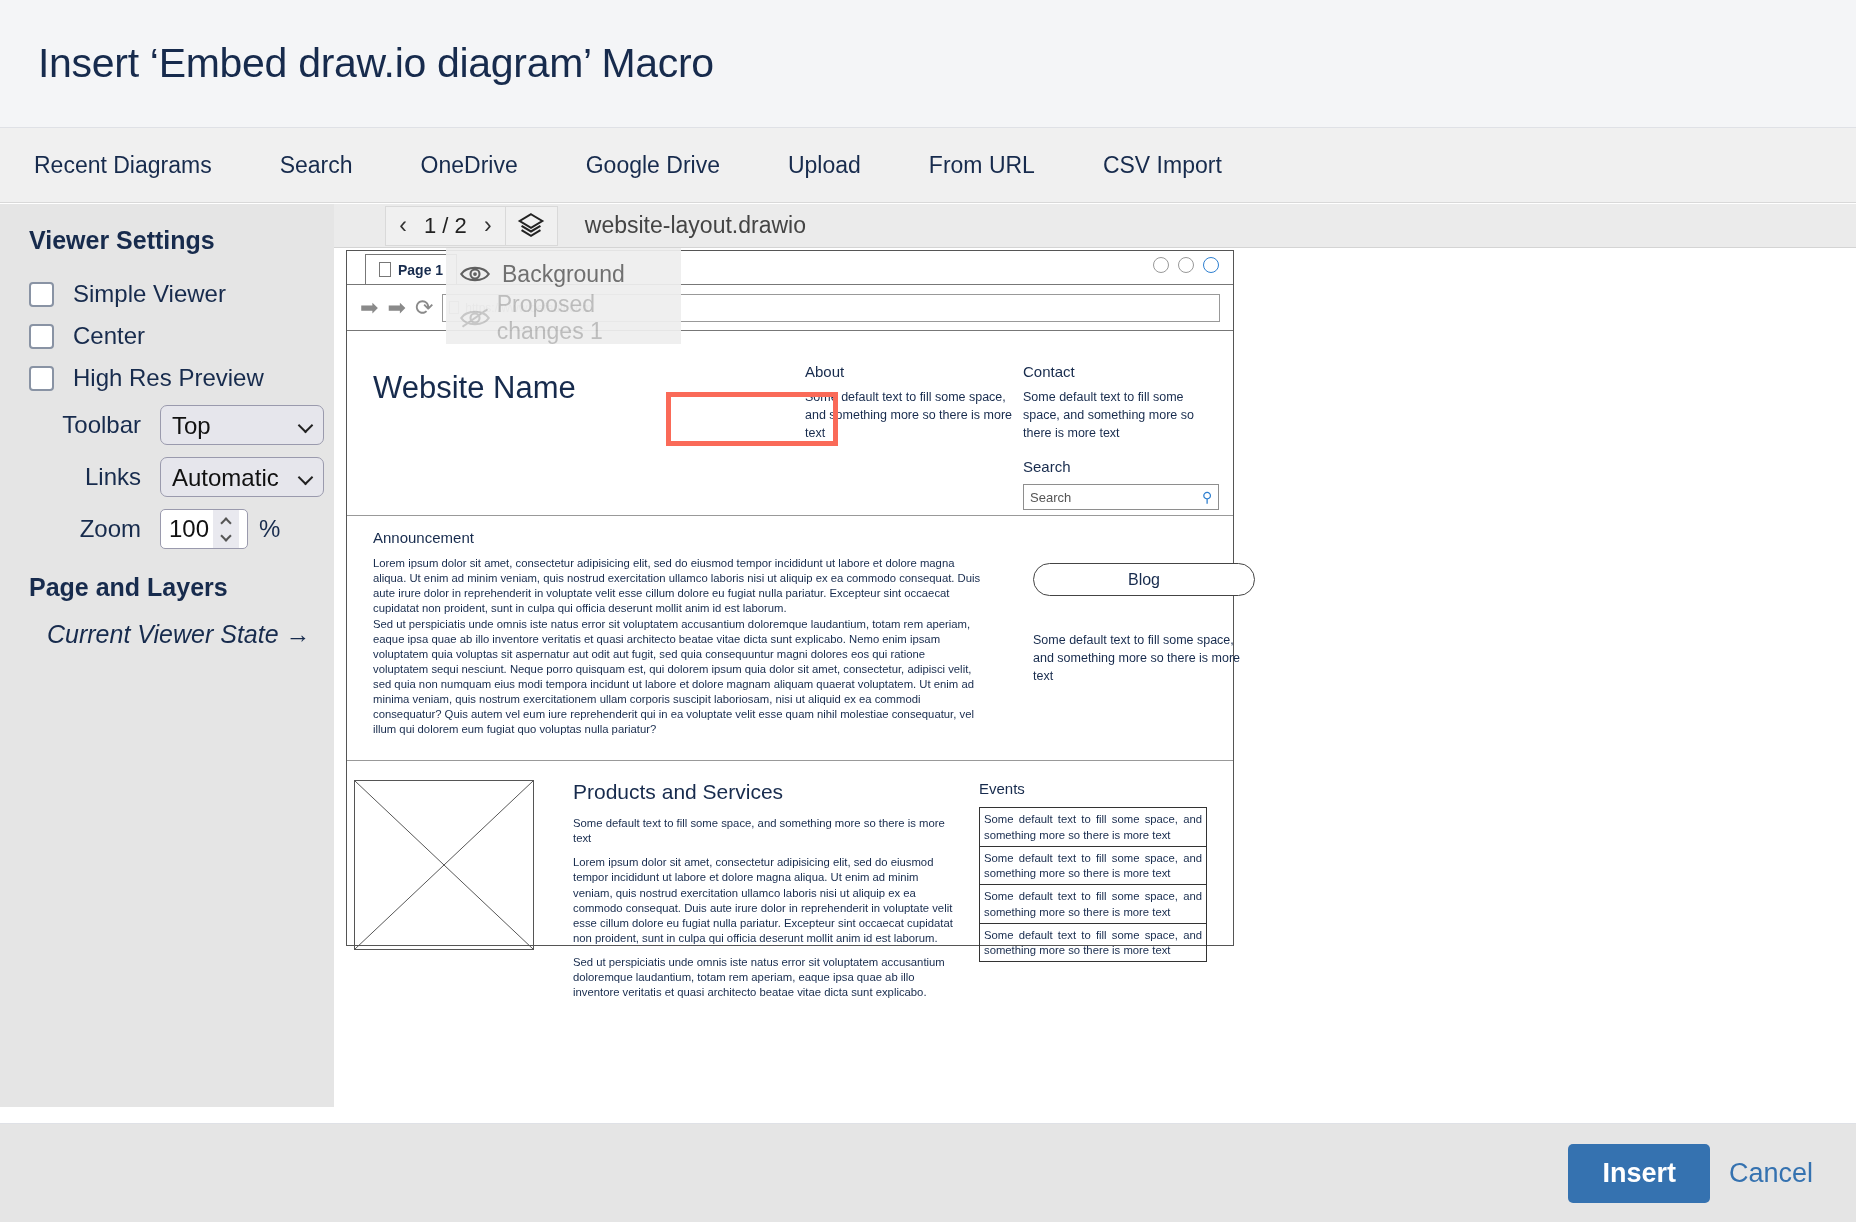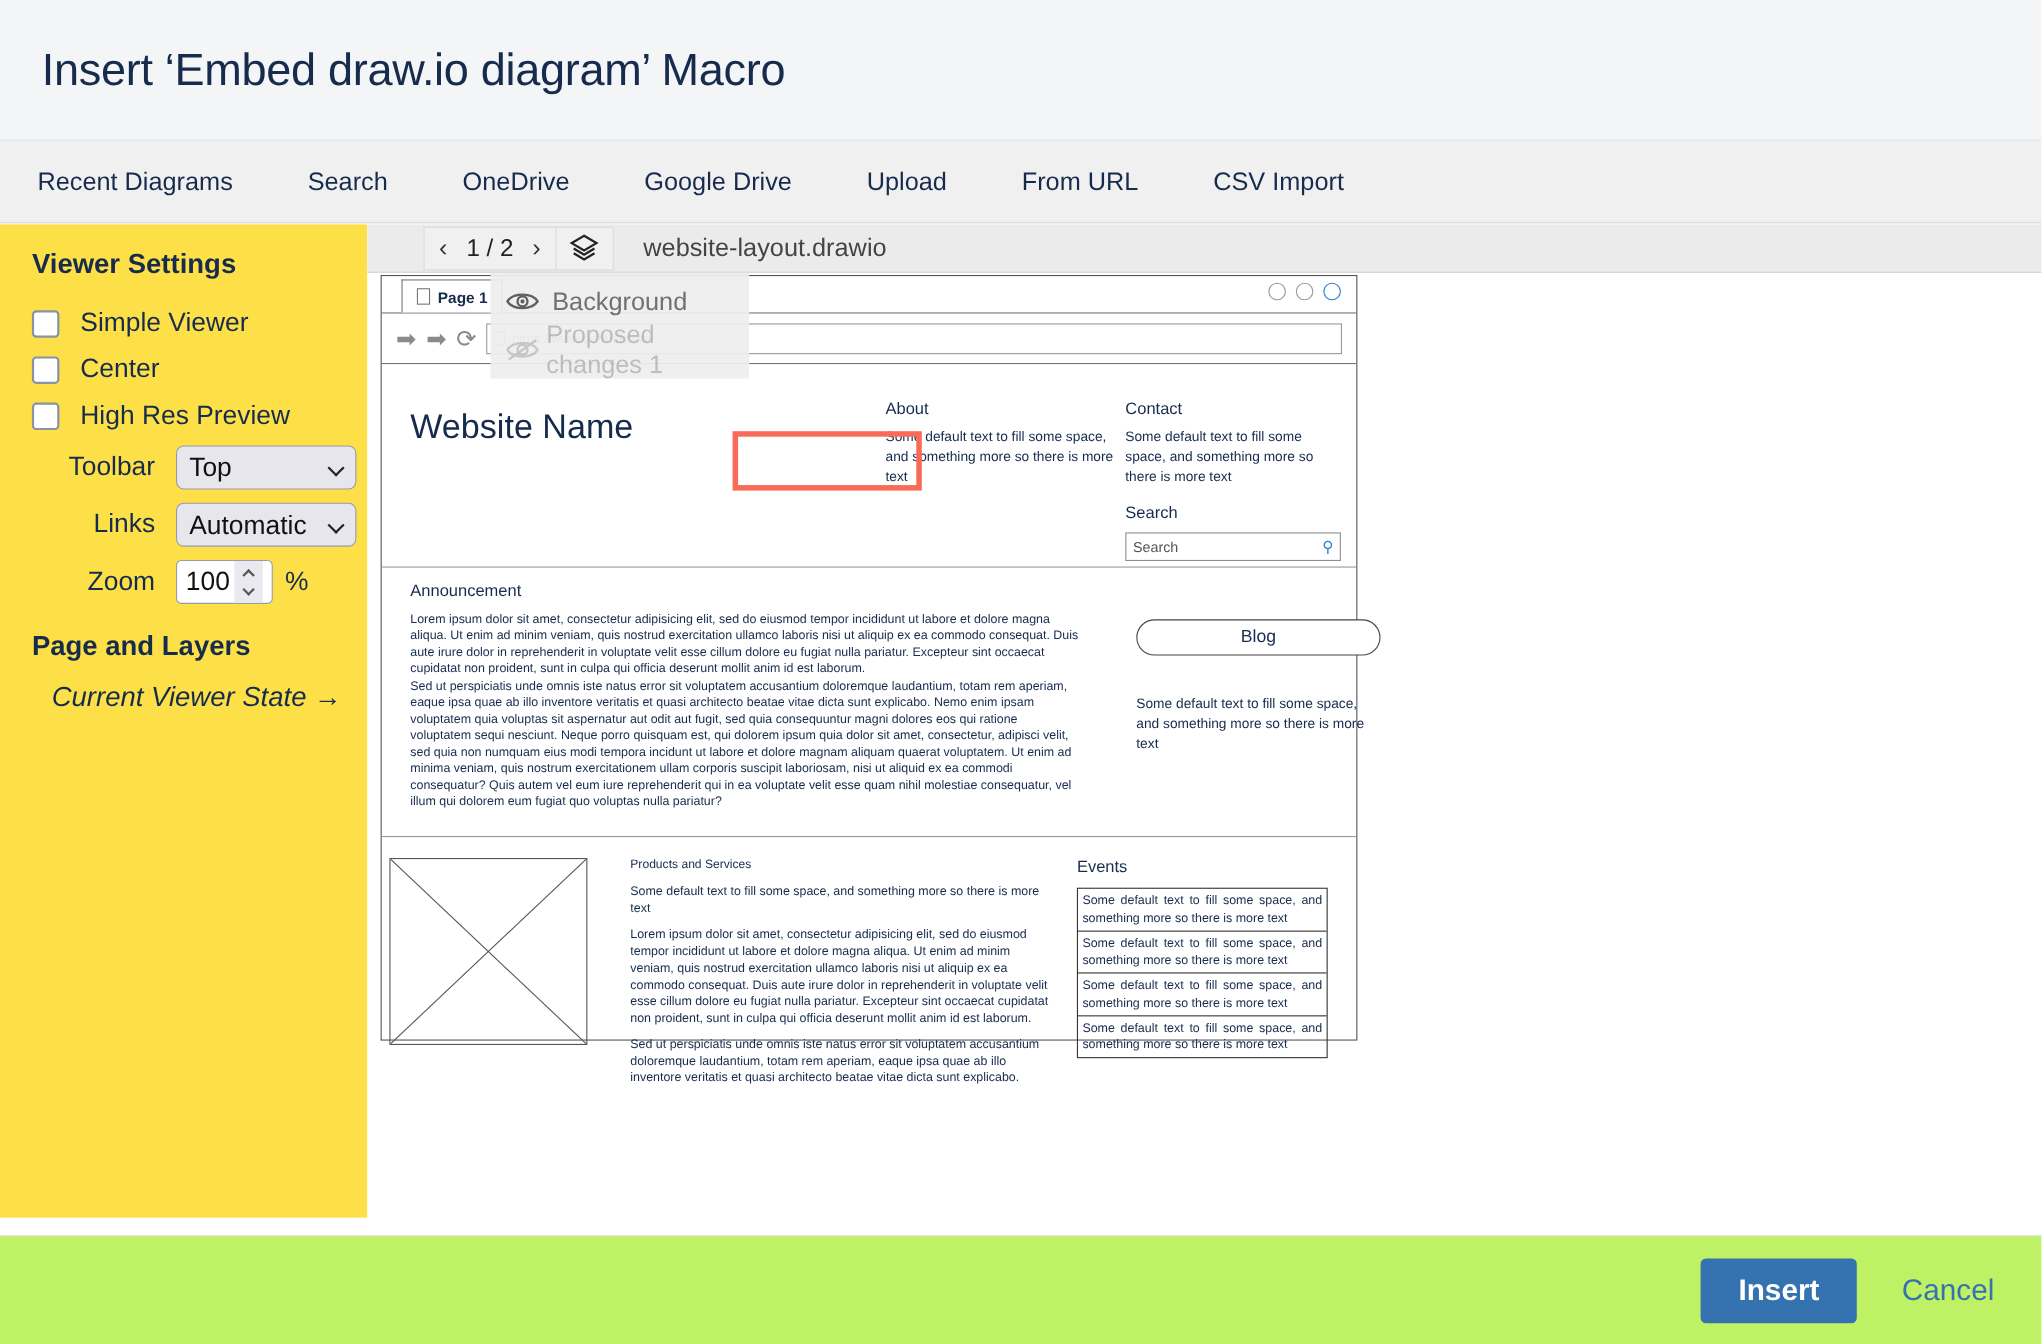--- a/index.html
+++ b/index.html
@@ -52,21 +52,21 @@
   .body-area {
     position:absolute;
     top:204px; left:0; right:0; bottom:99px;
     background:#ffffff;
   }
 
   
   .sidebar {
     position:absolute;
     left:0; top:0; bottom:16px; width:334px;
-    background:#fde047;
+    background:#e5e5e5;
     padding:22px 0 0 0;
   }
   .section-title {
     font-size:25px;
     font-weight:bold;
     color:#172b4d;
     padding:0 0 0 29px;
     margin-bottom:18px;
   }
   .check-row {
@@ -352,43 +352,43 @@
   .mock-prod { display:flex; padding:19px 26px 20px 5px; }
   .imgbox {
     width:180px; height:170px;
     border:1px solid #555;
     position:relative;
     flex:0 0 auto;
     margin-left:2px;
   }
   .imgbox svg { position:absolute; inset:0; }
   .prod-mid { flex:1; padding-left:39px; padding-right:22px; }
-  .prod-head { font-size:11px; margin-bottom:12px; }
+  .prod-head { font-size:21px; margin-bottom:12px; }
   .prod-p { font-size:11.3px; line-height:1.33; margin:0 0 9px 0; }
   .events { flex:0 0 228px; }
   .ev-head { font-size:15px; margin-bottom:10px; }
   .ev-list { border:1px solid #333; }
   .ev-item {
     font-size:11.3px;
     line-height:1.35;
     text-align:justify;
     padding:4px 4px 3px 4px;
     border-bottom:1.5px solid #333;
   }
   .ev-item:last-child { border-bottom:none; }
 
   
   .footer {
     position:absolute;
     left:0; right:0; bottom:0; height:99px;
-    background:#bef264;
+    background:#e5e5e5;
     border-top:1px solid #dfe1e6;
     display:flex; align-items:center; justify-content:flex-end;
     padding-right:37px;
-    gap:35px;
+    gap:13px;
   }
   .btn-primary {
     background:#3572b0;
     color:#fff;
     border:none;
     border-radius:5px;
     font-size:27px;
     font-weight:bold;
     font-family:"Liberation Sans", sans-serif;
     padding:14px 34px;

